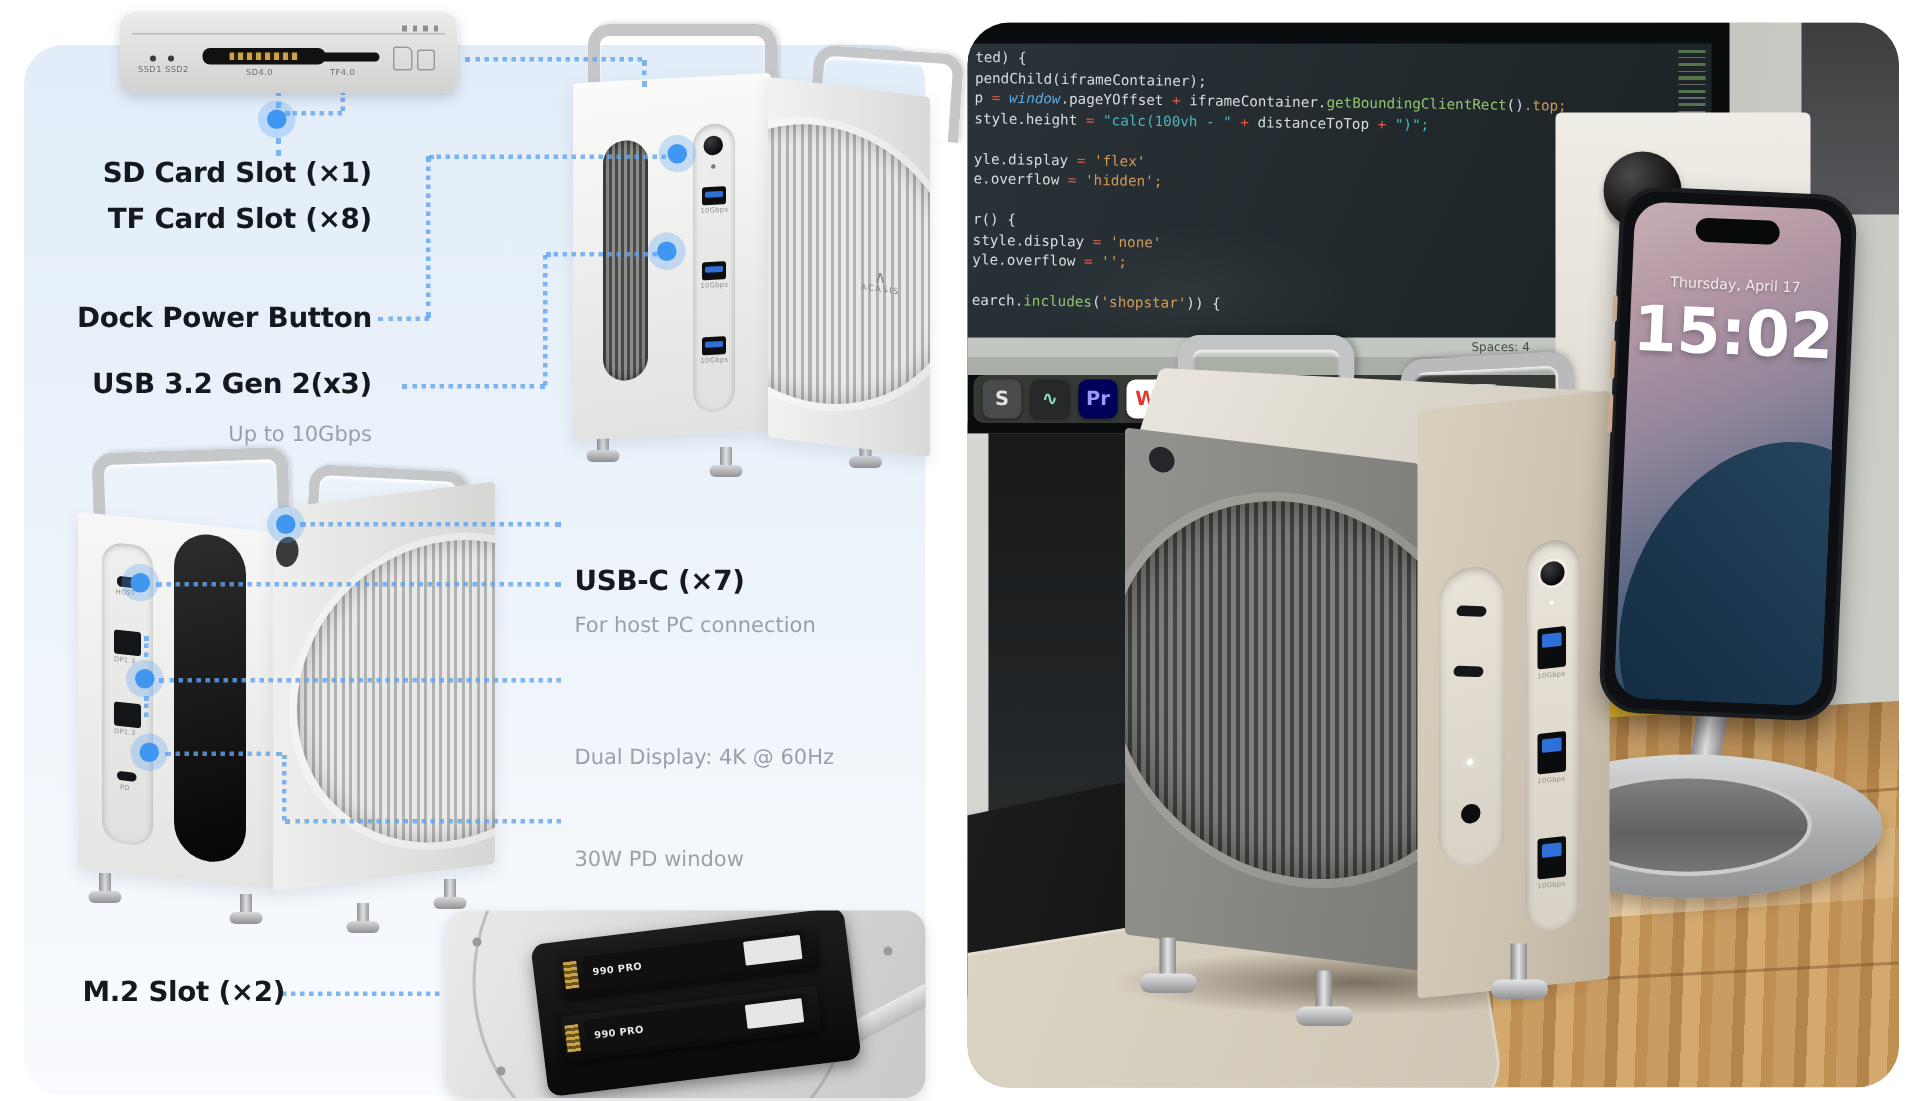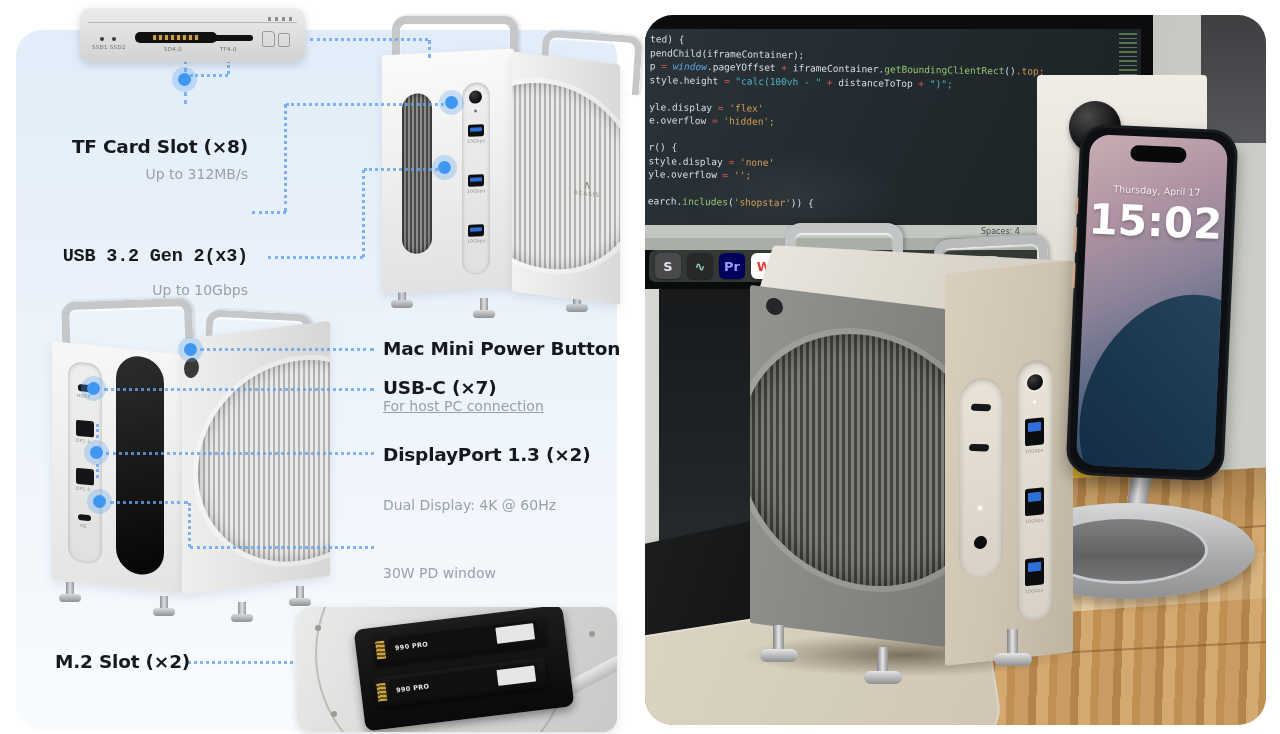--- a/index.html
+++ b/index.html
@@ -186,29 +186,28 @@
   <div class="a dh" style="left:200px;top:348px;width:174px;"></div>
   <div class="a dh" style="left:104px;top:388px;width:270px;"></div>
   <div class="a dh" style="left:106px;top:452px;width:268px;"></div>
   <div class="a dv" style="left:96px;top:424px;height:14px;"></div>
   <div class="a dv" style="left:96px;top:464px;height:14px;"></div>
   <div class="a dh" style="left:110px;top:501px;width:78px;"></div>
   <div class="a dv" style="left:188px;top:503px;height:44px;"></div>
   <div class="a dh" style="left:190px;top:546px;width:184px;"></div>
   <div class="a dh" style="left:188px;top:661px;width:105px;"></div>
 
+  <div class="a t tr" style="top:104px;">SD Card Slot (×1)</div>
   <div class="a t tr" style="top:135px;">TF Card Slot (×8)</div>
-  <div class="a s tr" style="top:164px;">Up to 312MB/s</div>
-  <div class="a t tr" style="top:245px;font-family:Liberation Mono, monospace;">USB 3.2 Gen 2(x3)</div>
+  <div class="a t tr" style="top:201px;">Dock Power Button</div>
+  <div class="a t tr" style="top:245px;">USB 3.2 Gen 2(x3)</div>
   <div class="a s tr" style="top:280px;">Up to 10Gbps</div>
 
-  <div class="a t" style="left:383px;top:337px;">Mac Mini Power Button</div>
   <div class="a t" style="left:383px;top:376px;">USB-C (×7)</div>
-  <div class="a s" style="left:383px;top:396px;text-decoration:underline;">For host PC connection</div>
-  <div class="a t" style="left:383px;top:443px;">DisplayPort 1.3 (×2)</div>
+  <div class="a s" style="left:383px;top:407px;">For host PC connection</div>
   <div class="a s" style="left:383px;top:495px;">Dual Display: 4K @ 60Hz</div>
   <div class="a s" style="left:383px;top:563px;">30W PD window</div>
   <div class="a t" style="left:55px;top:650px;">M.2 Slot (×2)</div>
 
   <div class="a m2box">
     <div class="a" style="left:18px;top:-80px;width:250px;height:250px;border-radius:50%;border:2px solid rgba(150,150,148,.5);"></div>
     <div class="a" style="left:255px;top:60px;width:90px;height:14px;background:linear-gradient(180deg,#e9e9e7,#b9b9b7);transform:rotate(-28deg);border-radius:7px;"></div>
     <div class="a" style="left:62px;top:10px;width:210px;height:102px;background:linear-gradient(180deg,#1d1d1d,#0a0a0a);border-radius:9px;transform:rotate(-7deg);box-shadow:0 4px 10px rgba(0,0,0,.4);">
       <div class="a ssd" style="left:18px;top:8px;width:172px;height:30px;">
         <div class="a gold" style="left:2px;top:6px;width:9px;height:18px;"></div>

